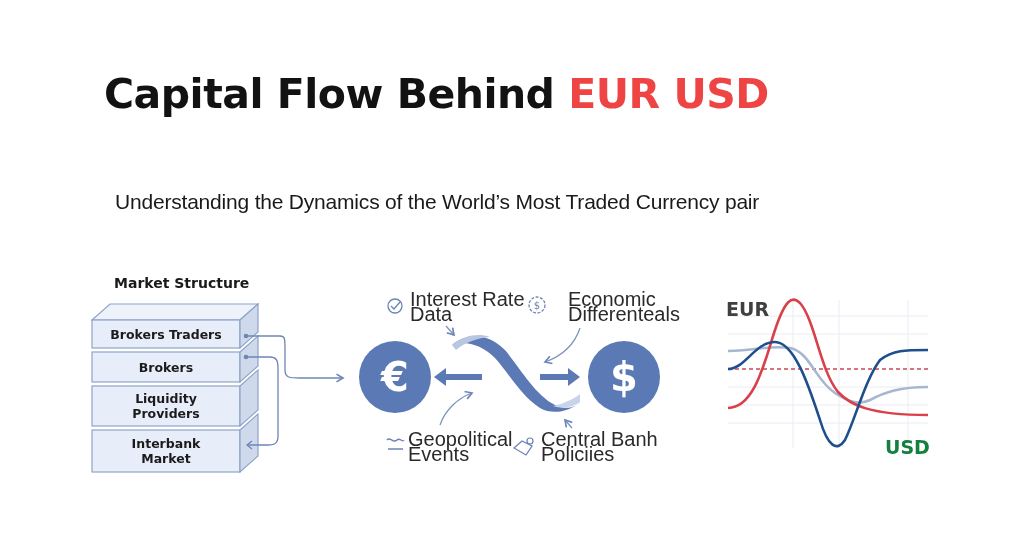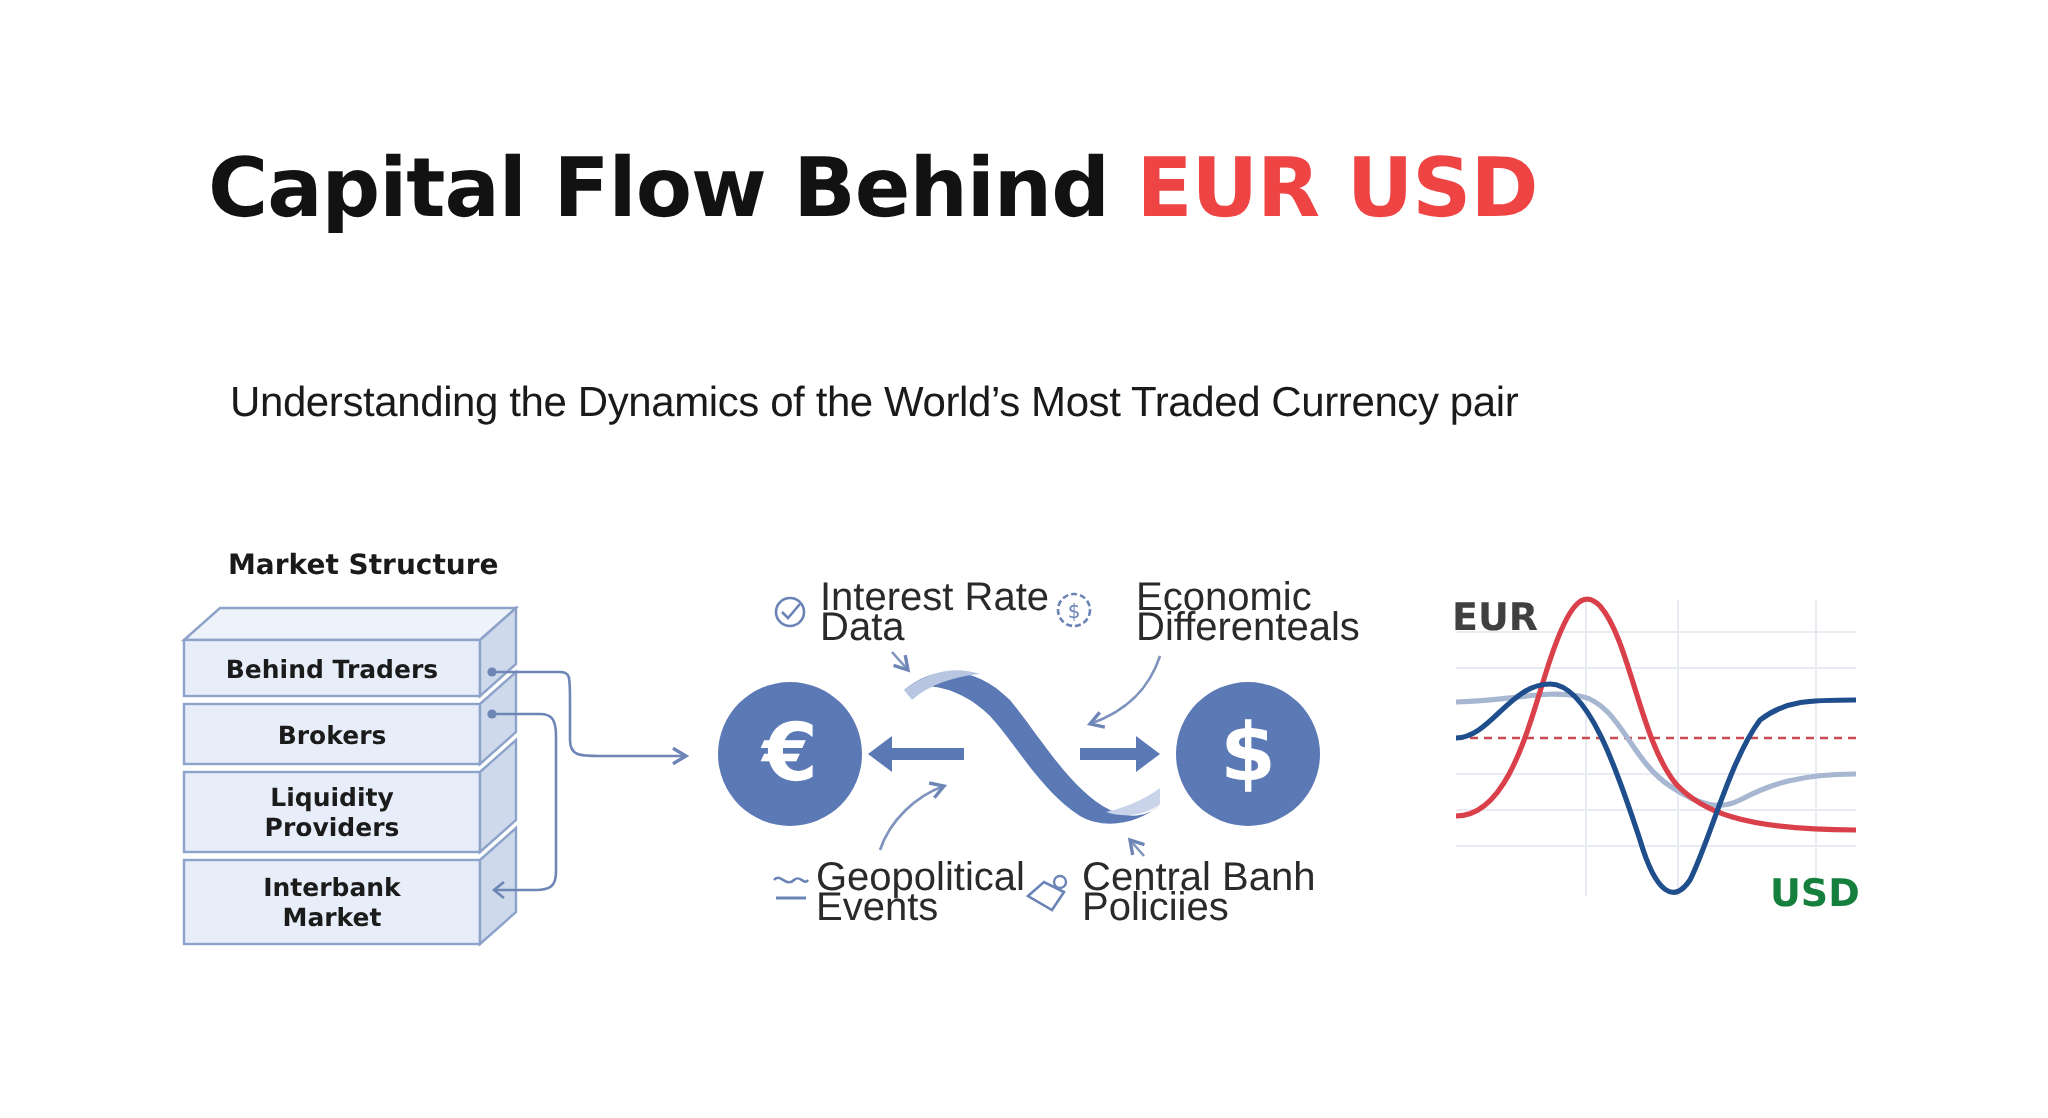--- a/index.html
+++ b/index.html
@@ -115,21 +115,21 @@
       <line x1="908" y1="300" x2="908" y2="448"></line>
     </g>
     <line x1="728" y1="369" x2="928" y2="369" stroke="#c94a52" stroke-width="1.3" stroke-dasharray="4 3"></line>
     <path d="M728,351 C760,350 770,345 790,348 C810,352 815,380 835,393 C850,403 860,405 870,400 C885,392 900,387 928,387" fill="none" stroke="#a7b7d2" stroke-width="2.6"></path>
     <path d="M728,408 C755,408 765,360 775,330 C785,300 792,295 800,303 C815,320 820,370 838,392 C850,405 870,415 928,415" fill="none" stroke="#d9404a" stroke-width="2.6"></path>
     <path d="M728,369 C745,369 755,342 775,342 C795,342 810,390 820,420 C828,447 837,452 845,440 C855,420 865,380 880,360 C893,350 905,350 928,350" fill="none" stroke="#1f4e8c" stroke-width="2.6"></path>
   </g>
 </svg>
 
 <div class="ms-title">Market Structure</div>
-<div class="layer-label" style="left:92px; top:327px;">Behind Traders</div>
+<div class="layer-label" style="left:92px; top:327px;">Brokers Traders</div>
 <div class="layer-label" style="left:92px; top:360px;">Brokers</div>
 <div class="layer-label" style="left:92px; top:391px;">
   <div>Liquidity</div>
   <div>Providers</div>
 </div>
 <div class="layer-label" style="left:92px; top:436px;text-align:center;">
   <div>Interbank</div>
   <div>Market</div>
 </div>
 

